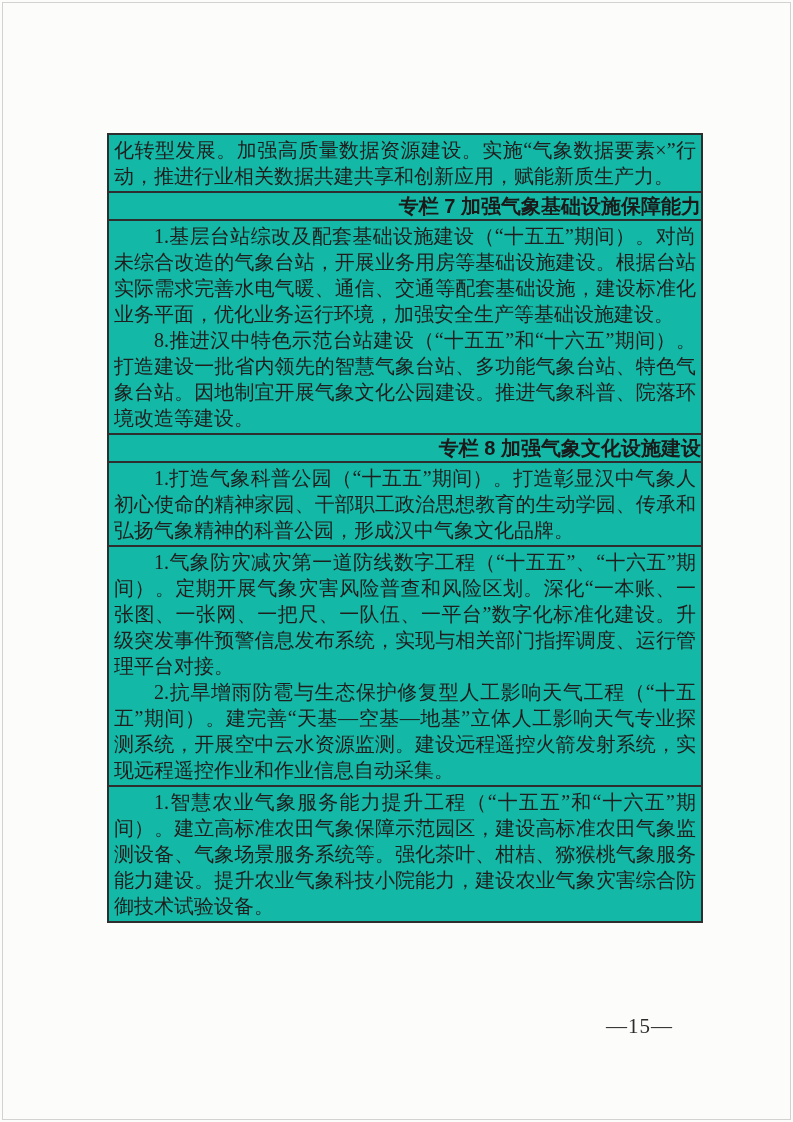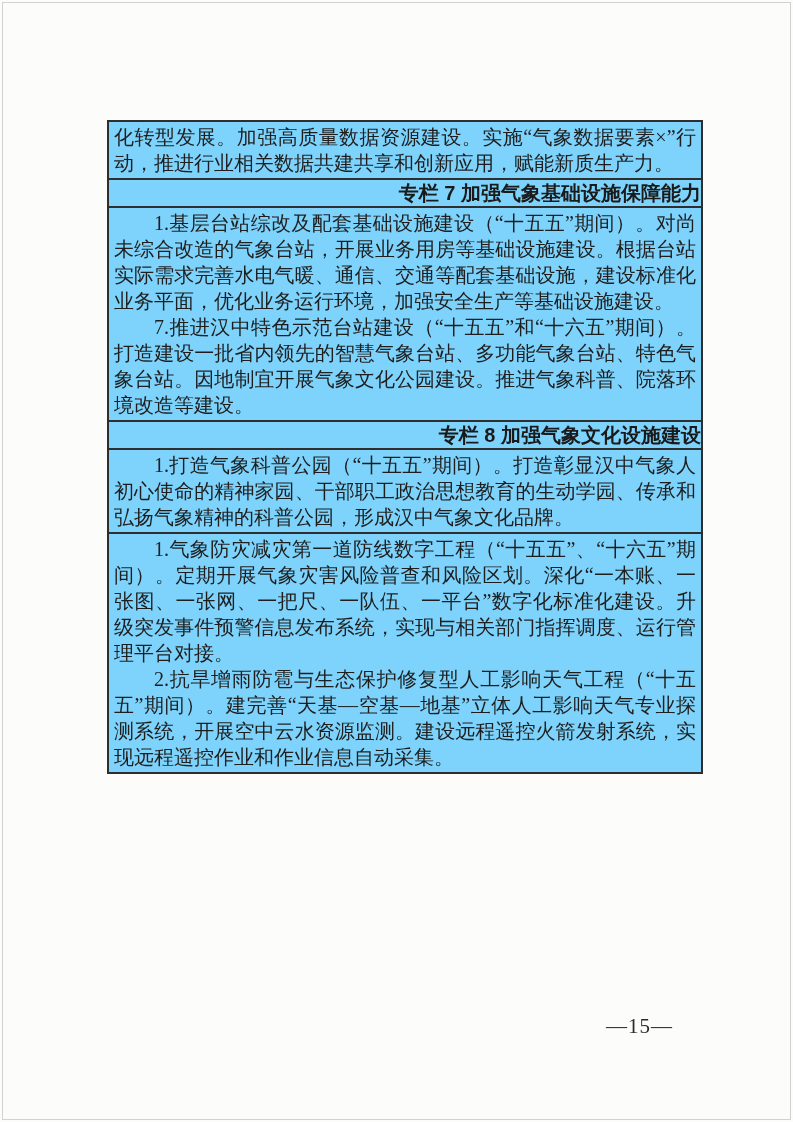--- a/index.html
+++ b/index.html
@@ -17,24 +17,24 @@
   }
   .scan-frame {
     position: absolute;
     inset: 2px;
     border: 1px solid #d2d2d0;
     pointer-events: none;
   }
   .panel {
     position: absolute;
     left: 107px;
-    top: 120px;
+    top: 133px;
     width: 592px;
     border: 2px solid #2e2e2e;
-    background: #7dd3fc;
+    background: #14b8a6;
   }
   .row {
     border-top: 2px solid #2e2e2e;
   }
   .row:first-child {
     border-top: none;
   }
   .content {
     padding: 2px 5px;
     font-size: 20px;
@@ -77,29 +77,32 @@
 
 <div class="panel">
 
   <div class="row content">
     <p class="para no-indent"><span>化转型发展。加强高质量数据资源建设。实施“气象数据要素×”行动，推进行业相关数据共建共享和创新应用，赋能新质生产力。</span></p>
   </div>
 
   <div class="row header-row">专栏 7 加强气象基础设施保障能力</div>
   <div class="row content">
     <p class="para"><b>1.基层台站综改及配套基础设施建设（“十五五”期间）。</b><span>对尚未综合改造的气象台站，开展业务用房等基础设施建设。根据台站实际需求完善水电气暖、通信、交通等配套基础设施，建设标准化业务平面，优化业务运行环境，加强安全生产等基础设施建设。</span></p>
-    <p class="para"><b>7.推进汉中特色示范台站建设（“十五五”和“十六五”期间）。</b><span>打造建设一批省内领先的智慧气象台站、多功能气象台站、特色气象台站。因地制宜开展气象文化公园建设。推进气象科普、院落环境改造等建设。</span></p>
+    <p class="para"><b>8.推进汉中特色示范台站建设（“十五五”和“十六五”期间）。</b><span>打造建设一批省内领先的智慧气象台站、多功能气象台站、特色气象台站。因地制宜开展气象文化公园建设。推进气象科普、院落环境改造等建设。</span></p>
   </div>
 
   <div class="row header-row">专栏 8 加强气象文化设施建设</div>
   <div class="row content">
     <p class="para"><b>1.打造气象科普公园（“十五五”期间）。</b><span>打造彰显汉中气象人初心使命的精神家园、干部职工政治思想教育的生动学园、传承和弘扬气象精神的科普公园，形成汉中气象文化品牌。</span></p>
   </div>
 
   <div class="row content">
     <p class="para"><b>1.气象防灾减灾第一道防线数字工程（“十五五”、“十六五”期间）。</b><span>定期开展气象灾害风险普查和风险区划。深化“一本账、一张图、一张网、一把尺、一队伍、一平台”数字化标准化建设。升级突发事件预警信息发布系统，实现与相关部门指挥调度、运行管理平台对接。</span></p>
     <p class="para"><b>2.抗旱增雨防雹与生态保护修复型人工影响天气工程（“十五五”期间）。</b><span>建完善“天基—空基—地基”立体人工影响天气专业探测系统，开展空中云水资源监测。建设远程遥控火箭发射系统，实现远程遥控作业和作业信息自动采集。</span></p>
   </div>
 
+  <div class="row content">
+    <p class="para"><b>1.智慧农业气象服务能力提升工程（“十五五”和“十六五”期间）。</b><span>建立高标准农田气象保障示范园区，建设高标准农田气象监测设备、气象场景服务系统等。强化茶叶、柑桔、猕猴桃气象服务能力建设。提升农业气象科技小院能力，建设农业气象灾害综合防御技术试验设备。</span></p>
+  </div>
 
 </div>
 
 <div class="page-number">—15—</div>
 
 </body></html>

